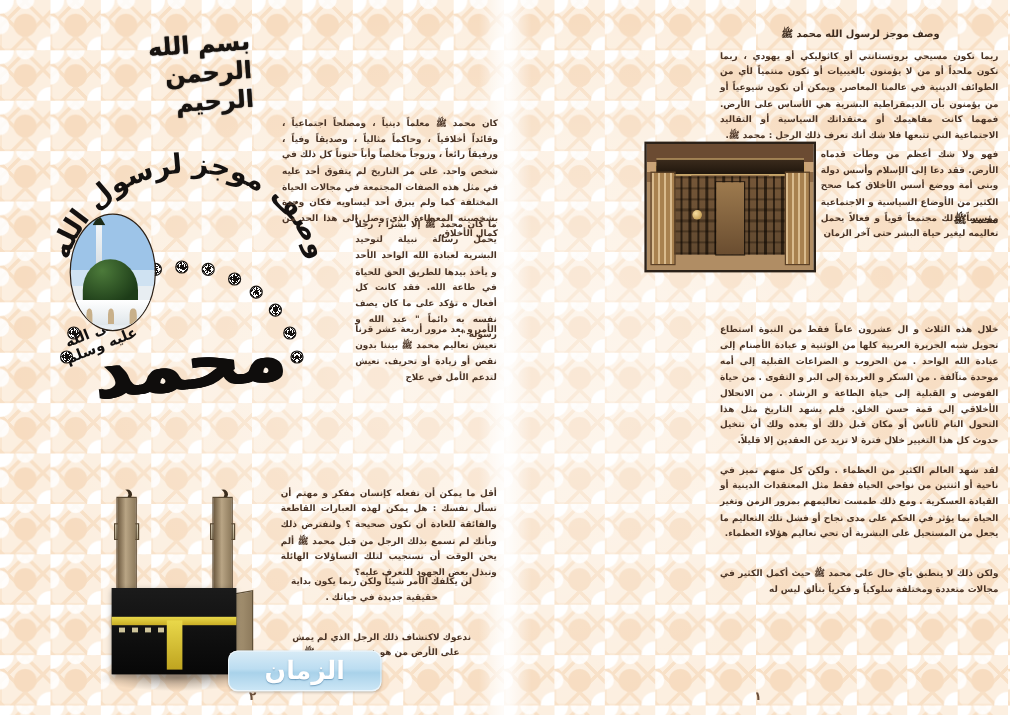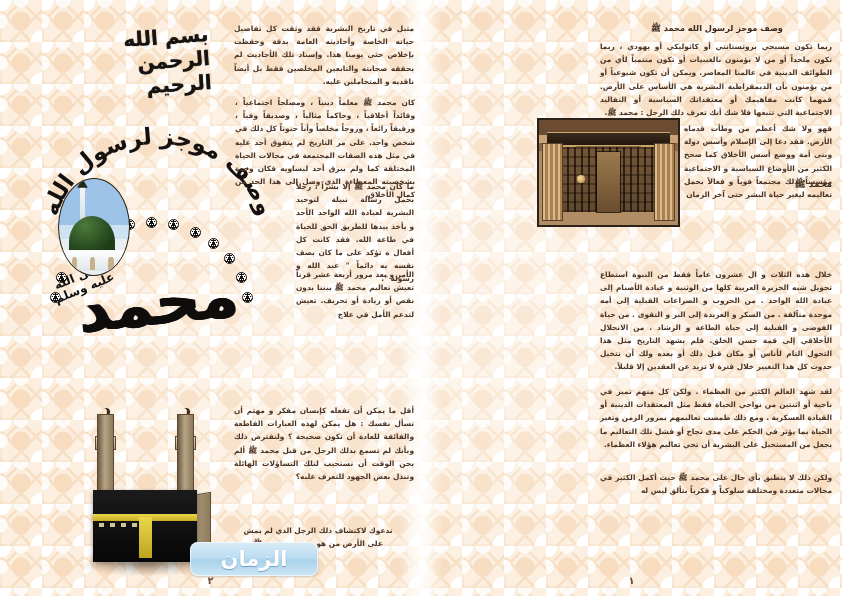--- a/index.html
+++ b/index.html
@@ -371,40 +371,40 @@
       <div class="minR"></div>
       <div class="wall"></div>
       <div class="side"></div>
       <div class="cube">
         <div class="kiswa"></div>
         <div class="dashes"></div>
         <div class="doorK"></div>
       </div>
     </div>
 
-    <div class="col" id="p2-p1">مثيل في تاريخ البشرية فقد وثقت كل تفاصيل حياته الخاصة وأحاديثه العامة بدقة وحفظت بإخلاص حتى يومنا هذا. وإسناد تلك الأحاديث لم يحققه صحابته والتابعين المخلصين فقط بل أيضاً ناقديه و المتحاملين عليه.</div>
 
     <div class="col" id="p2-p2">كان محمد ﷺ معلماً دينياً ، ومصلحاً اجتماعياً ، وقائداً أخلاقياً ، وحاكماً مثالياً ، وصديقاً وفياً ، ورفيقاً رائعاً ، وزوجاً مخلصاً وأباً حنوناً كل ذلك في شخص واحد. على مر التاريخ لم يتفوق أحد عليه في مثل هذه الصفات المجتمعة في مجالات الحياة المختلفة كما  ولم يبرق أحد ليساويه فكان وحدة بشخصيته المعطاءة الذي وصل إلى هذا الحد من كمال الأخلاق.</div>
 
     <div id="p2-circ">
       <div class="minaret"></div>
       <div class="dome"></div>
       <div class="base"></div>
       <div class="sp1"></div>
       <div class="sp2"></div>
       <div class="sp3"></div>
     </div>
 
     <div class="col" id="p2-p3">ما كان محمد ﷺ إلا بشراً ، رجلاً يحمل رسالة نبيلة لتوحيد البشرية لعبادة الله الواحد الأحد و يأخذ بيدها للطريق الحق للحياة في طاعة الله. فقد كانت كل أفعال ه تؤكد على ما كان يصف نفسه به دائماً " عبد الله و رسوله ".</div>
 
     <div class="col" id="p2-p4">الأمر و بعد مرور أربعة عشر قرناً تعيش تعاليم محمد ﷺ بيننا بدون نقص أو زيادة أو تحريف. تعيش لتدعم الأمل في علاج</div>
 
 
     <div class="col" id="p2-p6">أقل ما يمكن أن تفعله كإنسان مفكر و مهتم أن تسأل نفسك : هل يمكن لهذه العبارات القاطعة والفائقة للعادة أن تكون صحيحة ؟ ولنفترض ذلك وبأنك لم تسمع بذلك الرجل من قبل محمد ﷺ ألم يحن الوقت أن تستجيب لتلك التساؤلات الهائلة وتبذل بعض الجهود للتعرف عليه؟</div>
 
+    <div class="col center" id="p2-p7">لن يكلفك الأمر شيئاً ولكن ربما يكون  بداية حقيقية جديدة في حياتك .</div>
 
     <div class="col center" id="p2-p8">ندعوك لاكتشاف ذلك الرجل الذي لم يمش على الأرض من هو خير منه محمد ﷺ</div>
 
     <div id="contents-btn">الزمان</div>
 
     <div class="pgnum">٢</div>
   </div>
 </div>
 
 </body></html>

